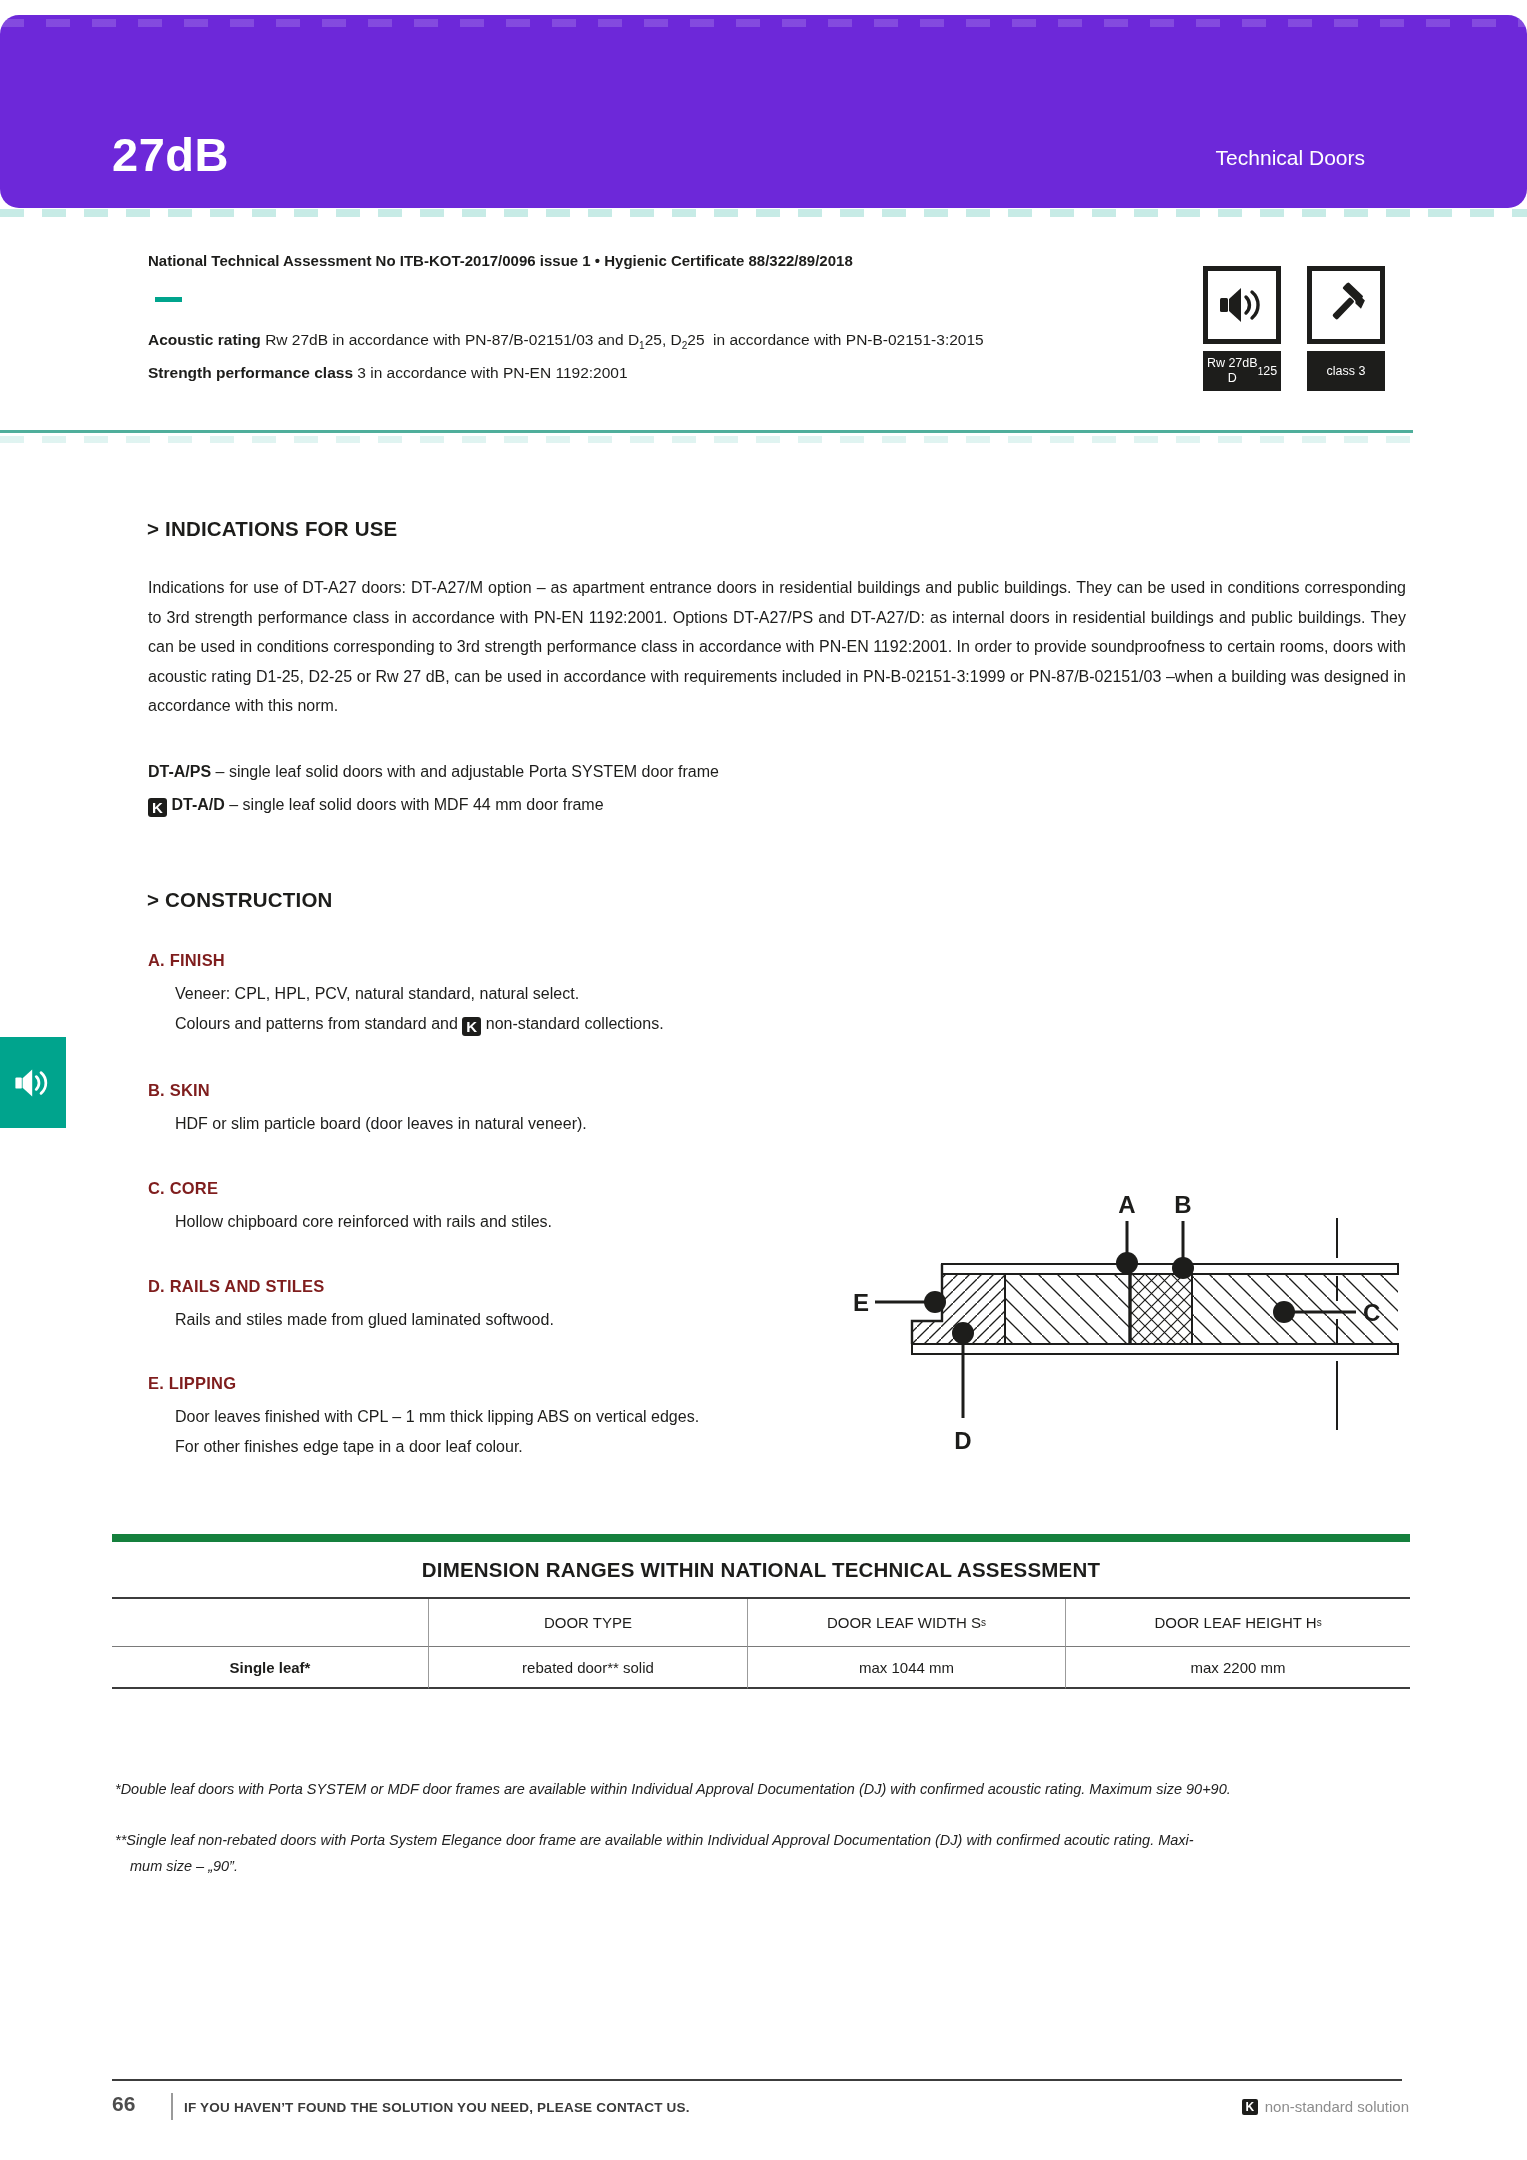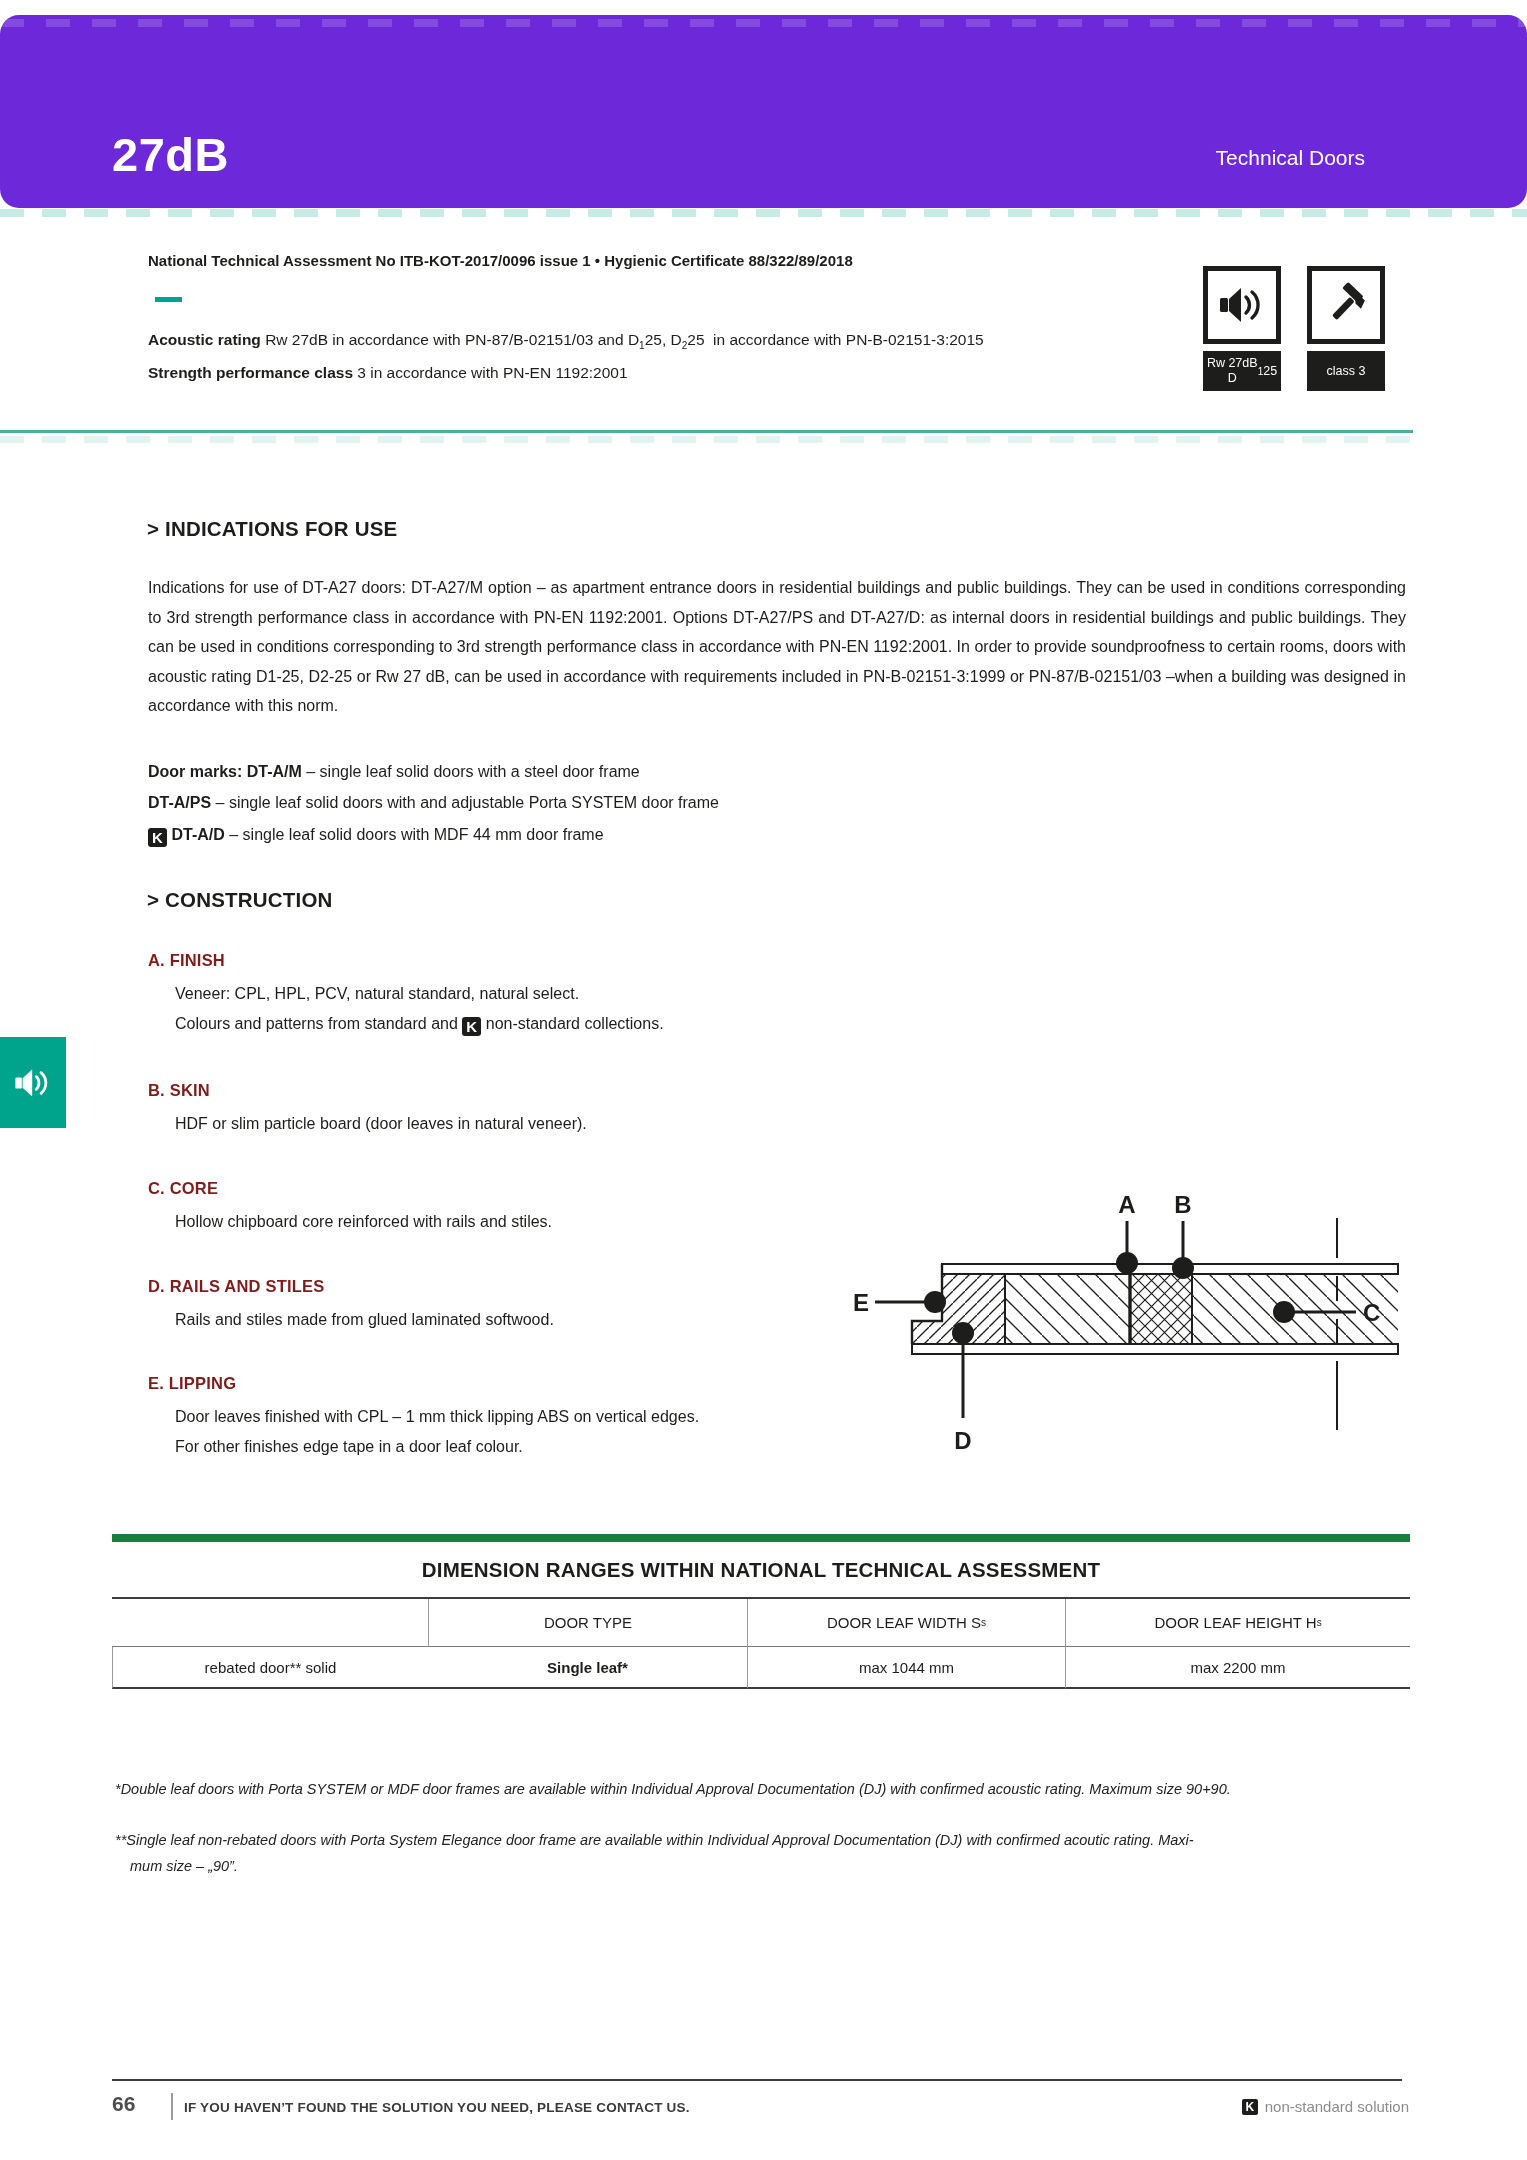--- a/index.html
+++ b/index.html
@@ -114,21 +114,20 @@
     </div>
   </div>
 
   <div class="hr-teal"></div>
   <div class="hr-teal-dashes"></div>
 
   <div class="h-main" style="top:517px">&gt; INDICATIONS FOR USE</div>
   <div class="para">Indications for use of DT-A27 doors: DT-A27/M option – as apartment entrance doors in residential buildings and public buildings. They can be used in conditions corresponding to 3rd strength performance class in accordance with PN-EN 1192:2001. Options DT-A27/PS and DT-A27/D: as internal doors in residential buildings and public buildings. They can be used in conditions corresponding to 3rd strength performance class in accordance with PN-EN 1192:2001. In order to provide soundproofness to certain rooms, doors with acoustic rating D1-25, D2-25 or Rw 27 dB, can be used in accordance with requirements included in PN-B-02151-3:1999 or PN-87/B-02151/03 –when a building was designed in accordance with this norm.</div>
 
   <div class="doormarks">
-    <div><b>Door marks: DT-A/M</b><span> – single leaf solid doors with a steel door frame</span></div>
     <div><b>DT-A/PS</b><span> – single leaf solid doors with and adjustable Porta SYSTEM door frame</span></div>
     <div style="margin-top:2px"><span class="klogo">K</span>&nbsp;<b>DT-A/D</b><span> – single leaf solid doors with MDF 44 mm door frame</span></div>
   </div>
 
   <div class="h-main" style="top:888px">&gt; CONSTRUCTION</div>
 
   <div class="sec" style="top:951px">
     <div class="sec-title">A. FINISH</div>
     <div class="sec-body">
       <div>Veneer: CPL, HPL, PCV, natural standard, natural select.</div>
@@ -216,22 +215,22 @@
     </svg>
   </div>
 
   <div class="dim dim-top">
     <div class="dim-title">DIMENSION RANGES WITHIN NATIONAL TECHNICAL ASSESSMENT</div>
     <div class="dim-grid">
       <div class="dim-cell dim-head"></div>
       <div class="dim-cell dim-head vline">DOOR TYPE</div>
       <div class="dim-cell dim-head vline">DOOR LEAF WIDTH S<sub>s</sub></div>
       <div class="dim-cell dim-head vline">DOOR LEAF HEIGHT H<sub>s</sub></div>
+      <div class="dim-cell dim-data" style="font-weight:bold">Single leaf*</div>
       <div class="dim-cell dim-data vline">rebated door** solid</div>
-      <div class="dim-cell dim-data" style="font-weight:bold">Single leaf*</div>
       <div class="dim-cell dim-data vline">max 1044 mm</div>
       <div class="dim-cell dim-data vline">max 2200 mm</div>
     </div>
   </div>
 
   <div class="fn" style="top:1776px">*Double leaf doors with Porta SYSTEM or MDF door frames are available within Individual Approval Documentation (DJ) with confirmed acoustic rating. Maximum size 90+90.</div>
   <div class="fn" style="top:1827px">
     <div>**Single leaf non-rebated doors with Porta System Elegance door frame are available within Individual Approval Documentation (DJ) with confirmed acoutic rating. Maxi-</div>
     <div class="wrap2">mum size – „90”.</div>
   </div>

